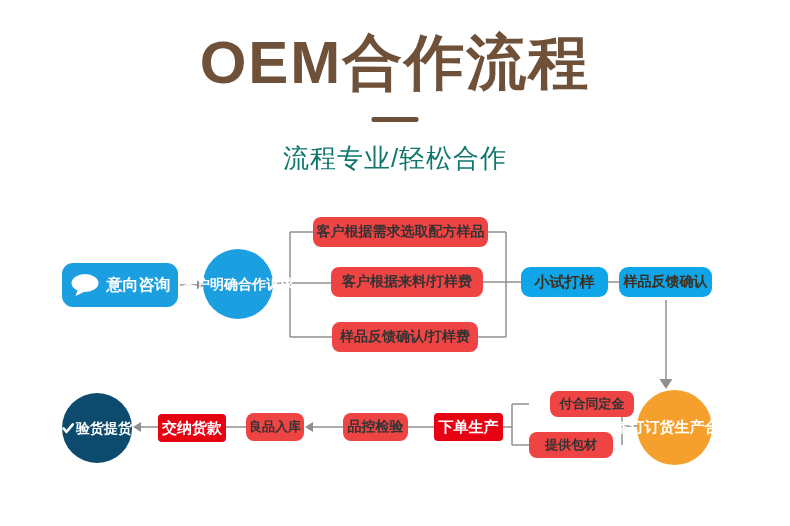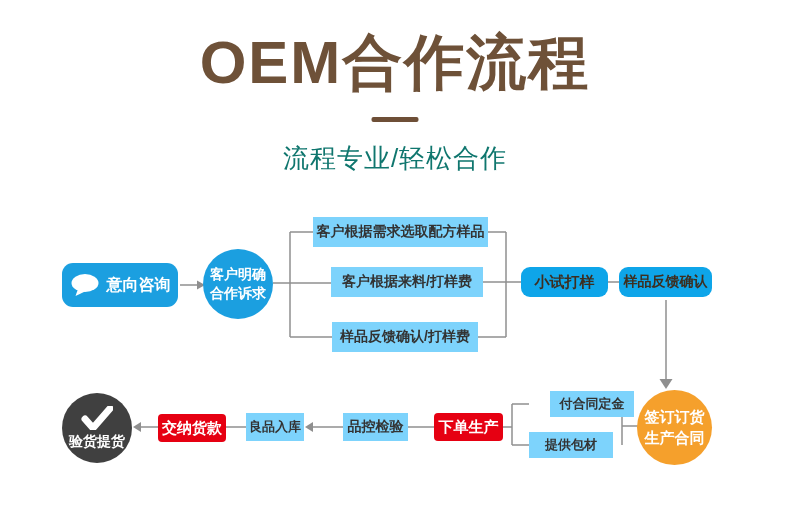--- a/index.html
+++ b/index.html
@@ -15,28 +15,28 @@
             font-size:26px;font-weight:400;color:#0f766e;letter-spacing:1px;}
 
   
   .lines{position:absolute;left:0;top:0;width:790px;height:526px;pointer-events:none;}
   .lines path{stroke:#8F8F8F;stroke-width:1.5;fill:none;}
   .lines polygon{fill:#8F8F8F;}
 
   
   .node{position:absolute;display:flex;align-items:center;justify-content:center;
         box-sizing:border-box;font-weight:bold;white-space:nowrap;}
-  .gray{background:#7dd3fc;color:#333;border-radius:0;font-size:14px;}
+  .gray{background:#ef4444;color:#333;border-radius:8px;font-size:14px;}
   .orange{background:#0ea5e9;color:#3D2E1F;border-radius:9px;font-size:15px;}
   .redbox{background:#E60012;color:#fff;border-radius:4px;font-size:15px;}
   .bluebox{background:#1B9FE0;color:#fff;border-radius:11px;font-size:16px;gap:7px;}
-  .circle{border-radius:50%;color:#fff;text-align:left;flex-direction:column;line-height:1.35;}
+  .circle{border-radius:50%;color:#fff;text-align:left;flex-direction:row;line-height:1.35;}
   .circle.blue{background:#1B9FE0;font-size:14px;}
   .circle.orangec{background:#F5A02C;font-size:15px;}
-  .circle.green{background:#404040;font-size:14px;gap:2px;}
+  .circle.green{background:#0c4a6e;font-size:14px;gap:2px;}
 
   
   #n-inquiry{left:62px;top:263px;width:116px;height:44px;}
   #n-demand{left:203px;top:249px;width:70px;height:70px;}
   #n-opt1{left:313px;top:217px;width:175px;height:30px;}
   #n-opt2{left:331px;top:267px;width:152px;height:30px;}
   #n-opt3{left:332px;top:322px;width:146px;height:30px;}
   #n-trial{left:521px;top:267px;width:87px;height:30px;}
   #n-feedback{left:619px;top:267px;width:93px;height:30px;font-size:14px;}
   #n-contract{left:637px;top:390px;width:75px;height:75px;}

